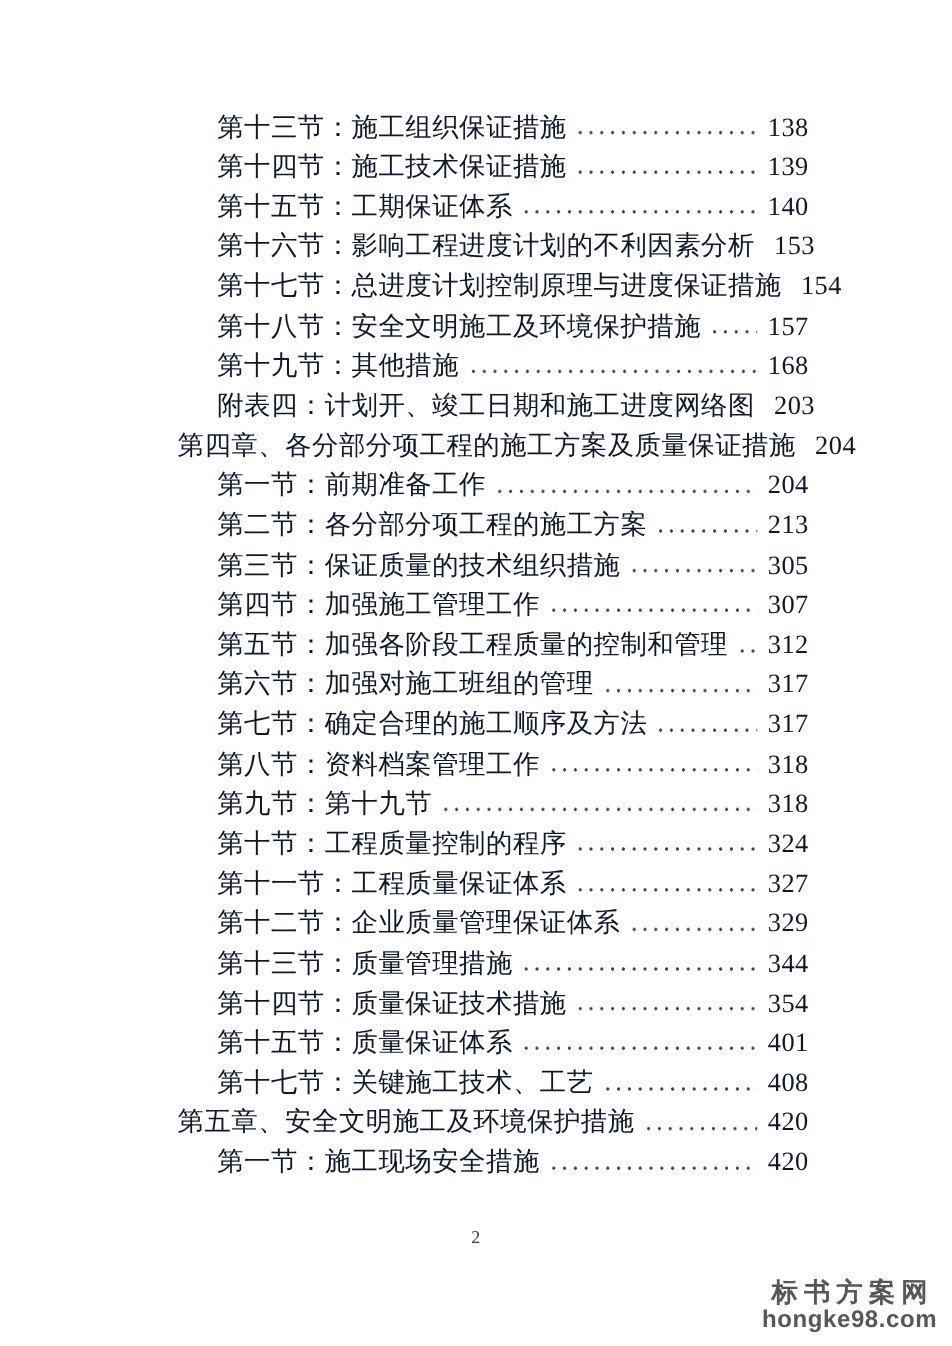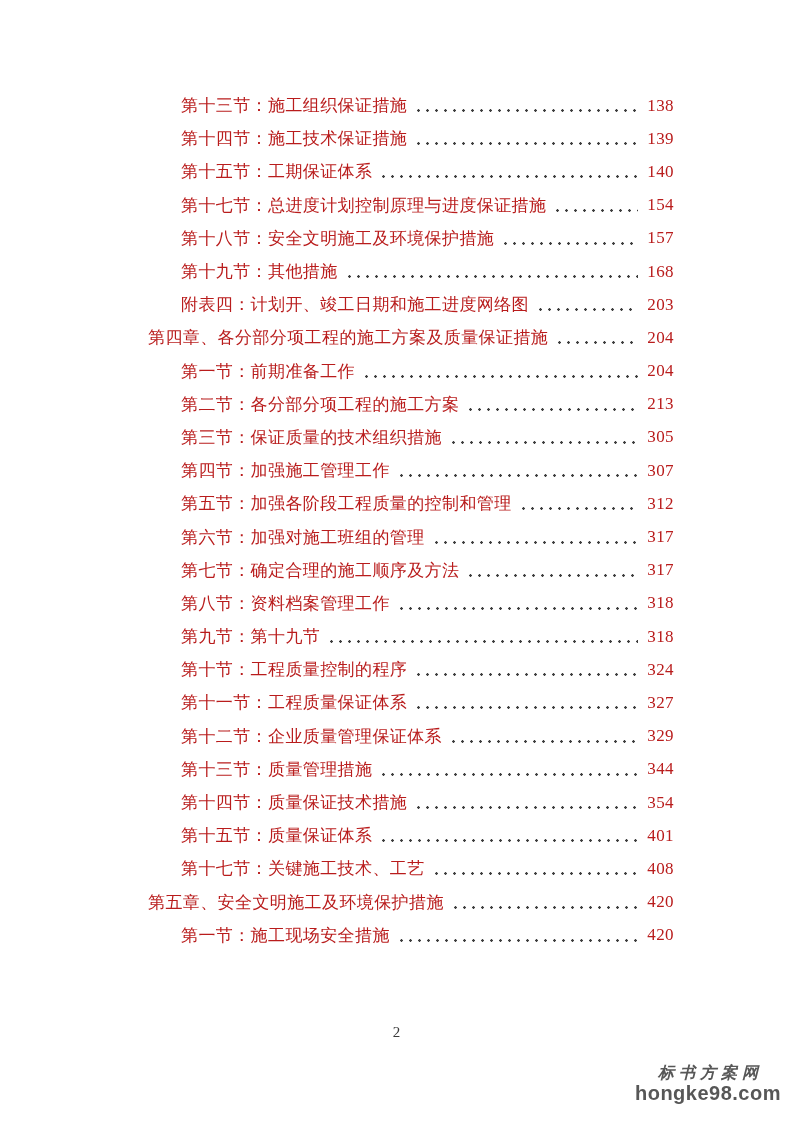--- a/index.html
+++ b/index.html
@@ -18,23 +18,23 @@
   .toc {
     position: absolute;
     left: 148px;
     top: 89px;
     width: 526px;
   }
   .toc-row {
     display: flex;
     align-items: center;
     height: 33.2px;
-    font-size: 17px;
+    font-size: 22px;
     letter-spacing: 0.4px;
-    color: #b91c1c;
+    color: #0f172a;
     white-space: nowrap;
   }
   .toc-row.section {
     padding-left: 33px;
   }
   .toc-title {
     flex: 0 0 auto;
   }
   .dot-leader {
     flex: 1 1 auto;
@@ -61,25 +61,24 @@
   .watermark {
     position: absolute;
     top: 1064px;
     right: 12px;
     text-align: center;
     color: #575757;
     font-family: "Liberation Sans", "DejaVu Sans", sans-serif;
     line-height: 1.15;
   }
   .wm-name {
-    font-size: 16px;
+    font-size: 22px;
     font-weight: bold;
     letter-spacing: 5px;
     padding-left: 5px;
-    font-style: italic;
   }
   .wm-url {
     font-size: 20px;
     font-weight: bold;
     letter-spacing: 0.5px;
   }
 </style>
 </head>
 <body>
 
@@ -96,20 +95,25 @@
         <span class="toc-title">第十四节：施工技术保证措施</span>
         <span class="dot-leader"></span>
         <span class="toc-page">139</span>
       </div>
     <div class="toc-row section">
         <span class="toc-title">第十五节：工期保证体系</span>
         <span class="dot-leader"></span>
         <span class="toc-page">140</span>
       </div>
     <div class="toc-row section">
+        <span class="toc-title">第十六节：影响工程进度计划的不利因素分析</span>
+        <span class="dot-leader"></span>
+        <span class="toc-page">153</span>
+      </div>
+    <div class="toc-row section">
         <span class="toc-title">第十七节：总进度计划控制原理与进度保证措施</span>
         <span class="dot-leader"></span>
         <span class="toc-page">154</span>
       </div>
     <div class="toc-row section">
         <span class="toc-title">第十八节：安全文明施工及环境保护措施</span>
         <span class="dot-leader"></span>
         <span class="toc-page">157</span>
       </div>
     <div class="toc-row section">

